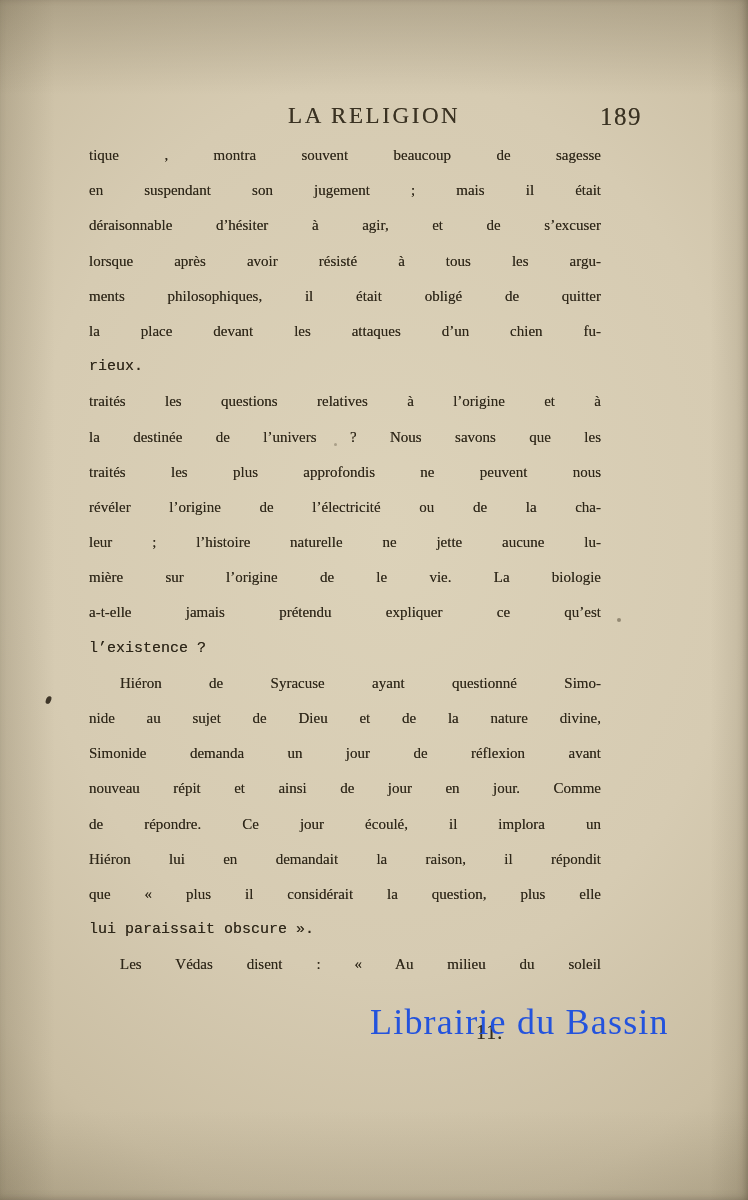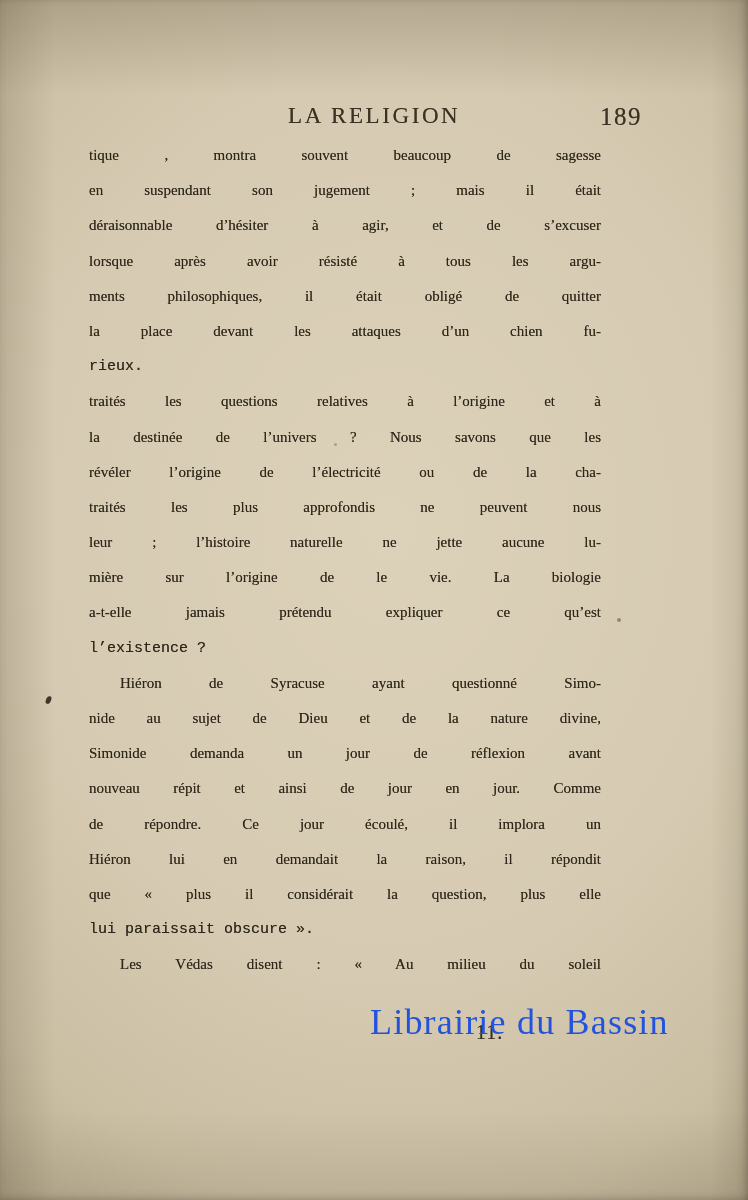--- a/index.html
+++ b/index.html
@@ -80,22 +80,22 @@
   <div class="body-text">
     <div class="line">tique , montra souvent beaucoup de sagesse</div>
     <div class="line">en suspendant son jugement ; mais il était</div>
     <div class="line">déraisonnable d’hésiter à agir, et de s’excuser</div>
     <div class="line">lorsque après avoir résisté à tous les argu-</div>
     <div class="line">ments philosophiques, il était obligé de quitter</div>
     <div class="line">la place devant les attaques d’un chien fu-</div>
     <div class="line end">rieux.</div>
     <div class="line">traités les questions relatives à l’origine et à</div>
     <div class="line">la destinée de l’univers ? Nous savons que les</div>
+    <div class="line">traités les plus approfondis ne peuvent nous</div>
     <div class="line">révéler l’origine de l’électricité ou de la cha-</div>
-    <div class="line">traités les plus approfondis ne peuvent nous</div>
     <div class="line">leur ; l’histoire naturelle ne jette aucune lu-</div>
     <div class="line">mière sur l’origine de le vie. La biologie</div>
     <div class="line">a-t-elle jamais prétendu expliquer ce qu’est</div>
     <div class="line end">l’existence ?</div>
     <div class="line indent">Hiéron de Syracuse ayant questionné Simo-</div>
     <div class="line">nide au sujet de Dieu et de la nature divine,</div>
     <div class="line">Simonide demanda un jour de réflexion avant</div>
     <div class="line">nouveau répit et ainsi de jour en jour. Comme</div>
     <div class="line">de répondre. Ce jour écoulé, il implora un</div>
     <div class="line">Hiéron lui en demandait la raison, il répondit</div>

